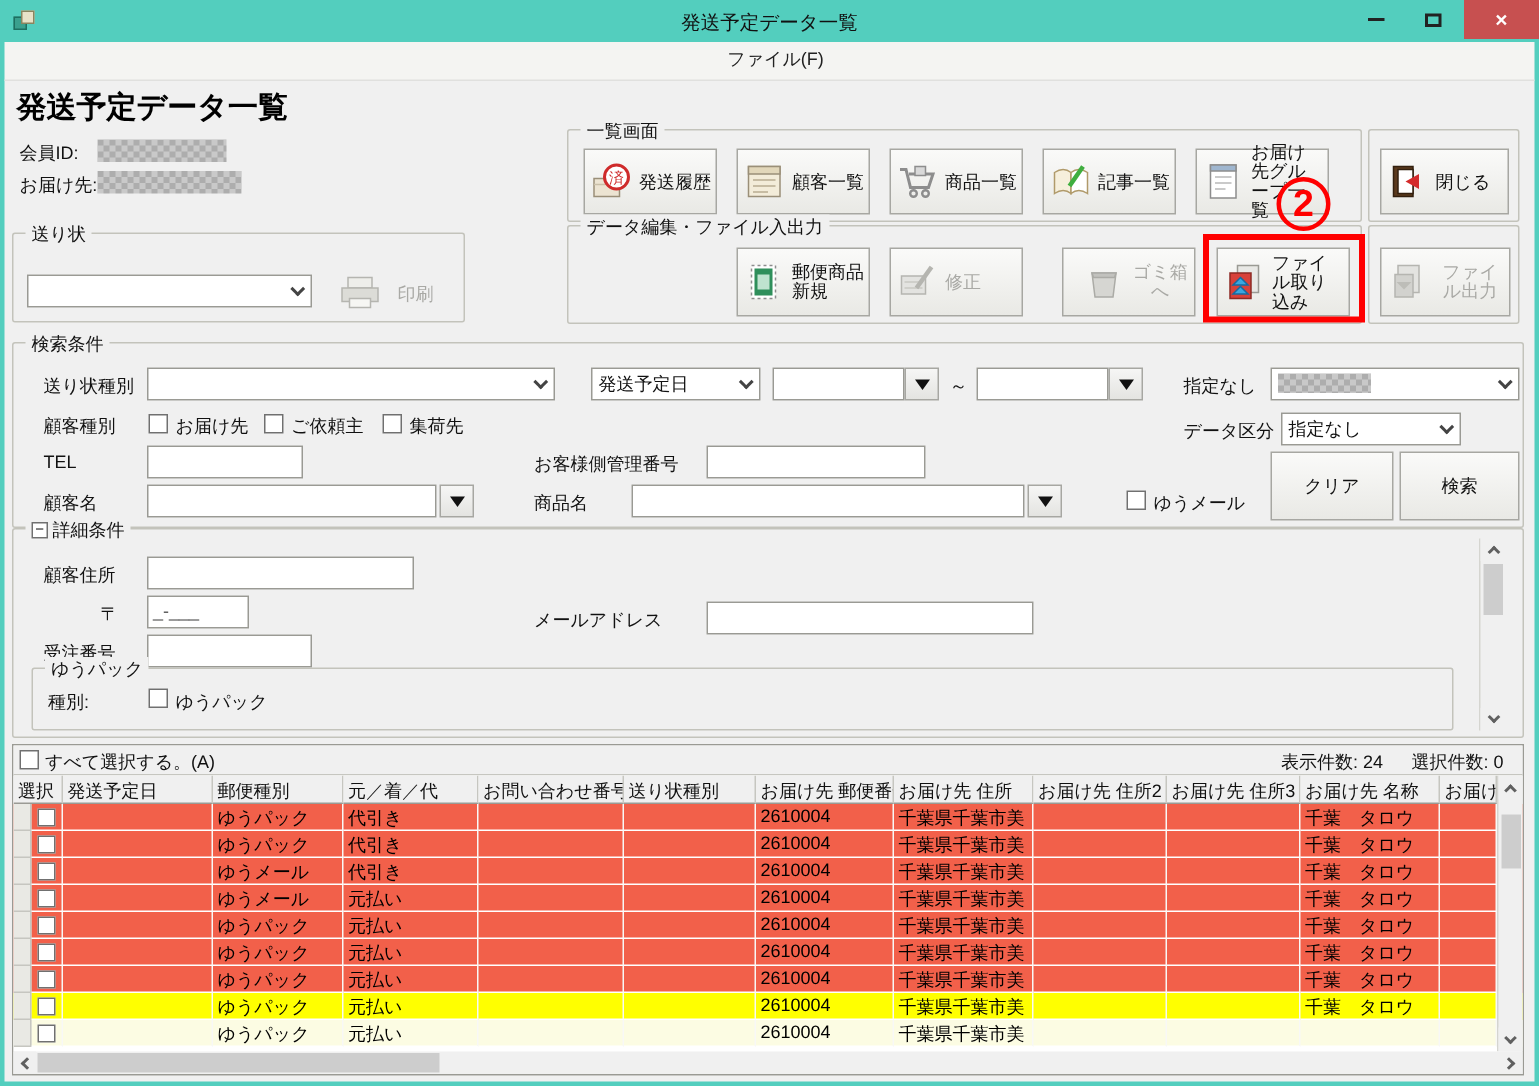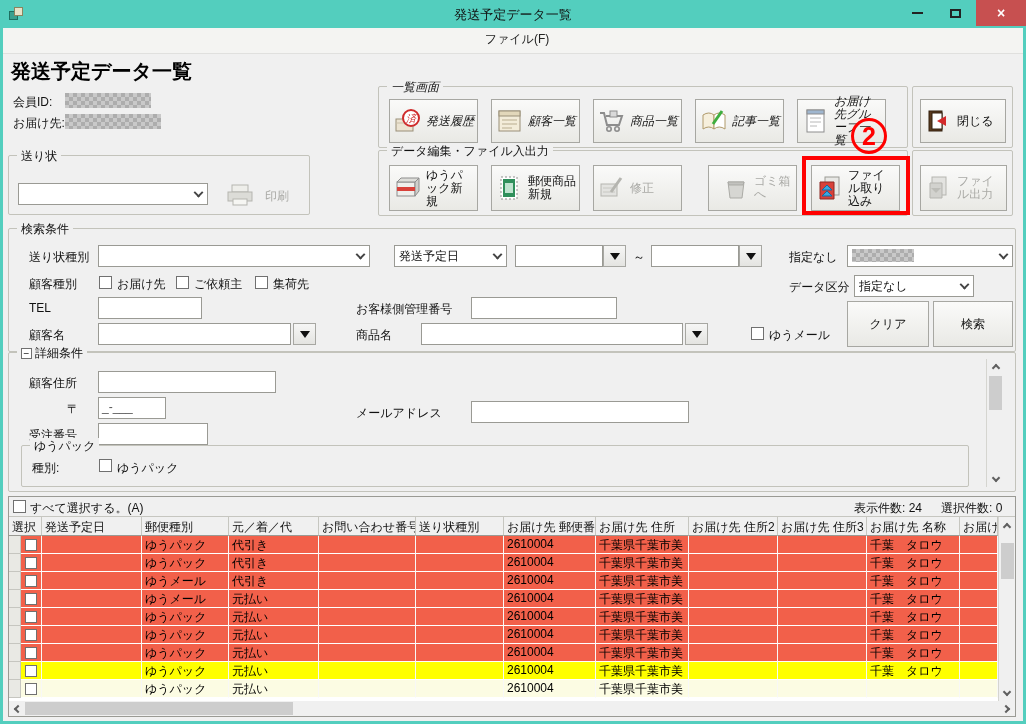--- a/index.html
+++ b/index.html
@@ -28,21 +28,21 @@
   #page-title{left:8px;top:4px;font-size:20px;font-weight:bold;color:#000;}
   .mosaic{background:repeating-conic-gradient(#c9c9c9 0% 25%,#adadad 0% 50%) 0 0/8px 8px;}
   
   .group{position:absolute;border:1px solid #c3c3bb;border-radius:2px;}
   .group>.legend{position:absolute;top:-8px;left:8px;background:#F0F0F0;padding:0 4px;font-size:12px;color:#111;white-space:nowrap;}
   
   .tbtn{position:absolute;width:89px;height:44px;border:1px solid #a7a7a2;background:linear-gradient(#fafaf9,#e9e9e5);display:flex;align-items:center;padding:2px 3px;gap:3px;cursor:pointer;}
   .tbtn.tall{height:46px;}
   .tbtn .tlabel{font-size:12px;color:#111;line-height:13px;}
   .tbtn.disabled .tlabel{color:#a9a9a5;}
-  .tbtn.disabled{cursor:default;}
+  .tbtn.disabled{cursor:default;text-align:center;}
   .ticon{width:30px;height:30px;flex:0 0 30px;display:flex;align-items:center;justify-content:center;}
   
   .inp{position:absolute;background:#fff;border:1px solid #9a9a94;font-size:12px;padding:2px 3px;color:#111;}
   .combo{position:absolute;background:#fff;border:1px solid #9a9a94;font-size:12px;padding:2px 4px;color:#111;cursor:pointer;}
   .combo .chev,.chev-only{position:absolute;right:5px;top:50%;width:7px;height:7px;border-right:2px solid #444;border-bottom:2px solid #444;transform:translateY(-70%) rotate(45deg);}
   .dropbtn{position:absolute;width:23px;height:22px;border:1px solid #a7a7a2;background:linear-gradient(#f6f6f5,#e4e4e1);display:flex;align-items:center;justify-content:center;cursor:pointer;}
   .dropbtn i{width:0;height:0;border-left:5px solid transparent;border-right:5px solid transparent;border-top:7px solid #111;}
   .pushbtn{position:absolute;border:1px solid #a7a7a2;background:linear-gradient(#fafaf9,#e9e9e5);font-size:12px;color:#111;display:flex;align-items:center;justify-content:center;cursor:pointer;}
   .cb{position:absolute;width:13px;height:13px;background:#fff;border:1px solid #707070;cursor:pointer;}
   .cb-label{position:absolute;font-size:12px;color:#111;white-space:nowrap;}
@@ -102,21 +102,21 @@
 
   <div id="client">
 
     <div id="page-title" class="abs">発送予定データ一覧</div>
 
     <div class="abs lbl" style="left:10px;top:40px;">会員ID:</div>
     <div class="abs mosaic" style="left:62px;top:39px;width:86px;height:15px;"></div>
     <div class="abs lbl" style="left:10px;top:61px;">お届け先:</div>
     <div class="abs mosaic" style="left:62px;top:60px;width:96px;height:15px;"></div>
 
-    <div class="group" style="left:375px;top:32px;width:530px;height:62px;font-style:italic;">
+    <div class="group" style="left:375px;top:32px;width:530px;height:62px;">
       <span class="legend">一覧画面</span>
       <div class="tbtn" style="left:10px;top:12px;">
         <span class="ticon">
           <svg width="28" height="28" viewBox="0 0 28 28">
               <rect x="2" y="12" width="17" height="12" fill="#ece4d2" stroke="#9a8f78"></rect>
               <line x1="2" y1="16" x2="19" y2="16" stroke="#c9bfa8"></line>
               <circle cx="17" cy="11" r="8" fill="#fff" stroke="#cf2b2b" stroke-width="2"></circle>
               <text x="17" y="15" font-size="10" fill="#cf2b2b" text-anchor="middle">済</text>
             </svg>
         </span>
@@ -177,31 +177,20 @@
               <rect x="7" y="6" width="10" height="16" fill="#ffffff" stroke="#33200f"></rect>
               <path d="M12 14 l9 -5 v10 z" fill="#d42b2b"></path>
             </svg>
         </span>
         <span class="tlabel">閉じる</span>
       </div>
     </div>
 
     <div class="group" style="left:375px;top:96px;width:530px;height:66px;">
       <span class="legend">データ編集・ファイル入出力</span>
-      <div class="tbtn tall" style="left:10px;top:14px;">
-        <span class="ticon">
-          <svg width="28" height="28" viewBox="0 0 28 28">
-              <rect x="3" y="8" width="18" height="14" fill="#efefec" stroke="#8d8d8d"></rect>
-              <path d="M3 8 l4 -4 h18 l-4 4 z" fill="#dededa" stroke="#8d8d8d"></path>
-              <path d="M21 8 l4 -4 v13 l-4 5 z" fill="#cfcfcb" stroke="#8d8d8d"></path>
-              <rect x="3" y="13" width="18" height="4" fill="#d8413a"></rect>
-            </svg>
-        </span>
-        <span class="tlabel">ゆうパック新規</span>
-      </div>
       <div class="tbtn tall" style="left:112px;top:14px;">
         <span class="ticon">
           <svg width="28" height="28" viewBox="0 0 28 28">
               <rect x="5" y="3" width="16" height="22" fill="#ffffff" stroke="#8d8d8d" stroke-dasharray="2 2"></rect>
               <rect x="7" y="5" width="12" height="18" fill="#2f8f5b"></rect>
               <rect x="9" y="9" width="8" height="10" fill="#bfe3cf"></rect>
             </svg>
         </span>
         <span class="tlabel">郵便商品新規</span>
       </div>

